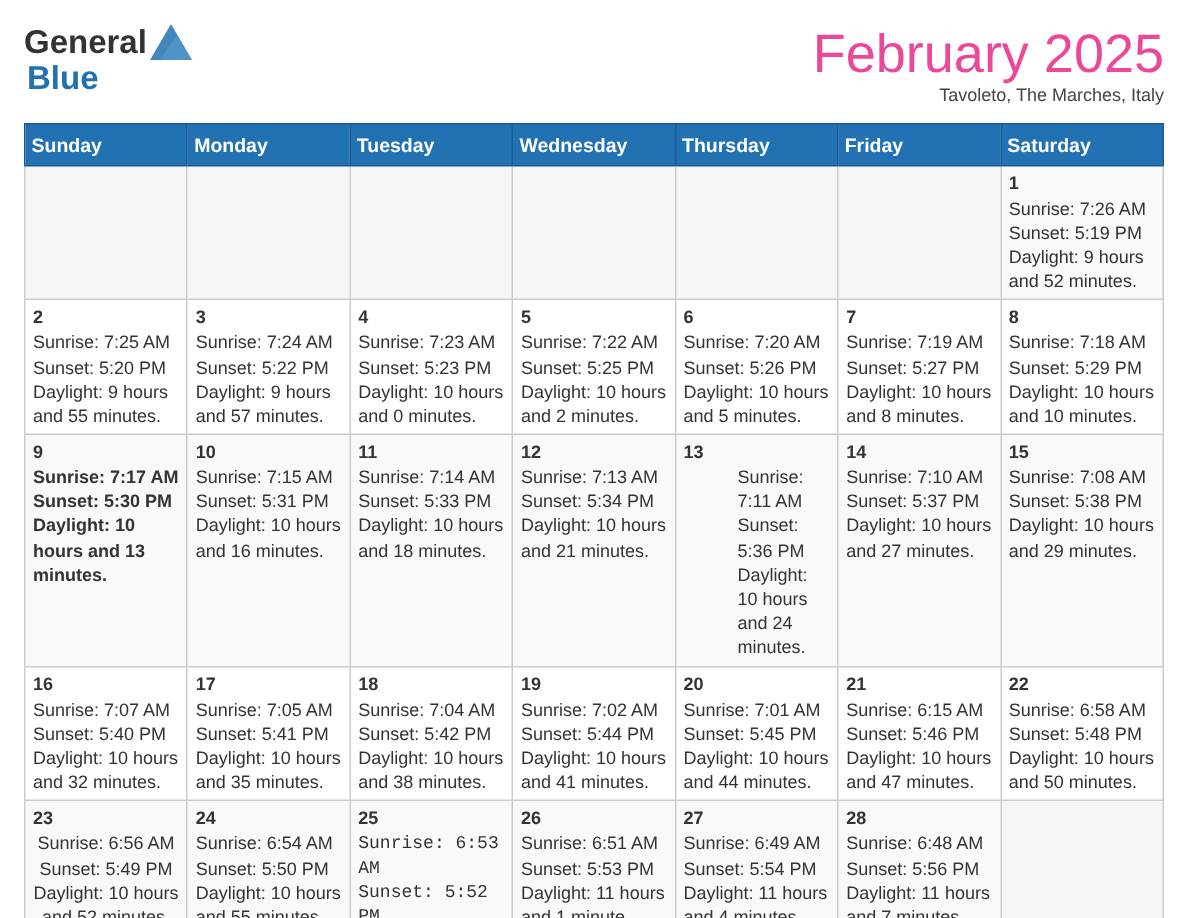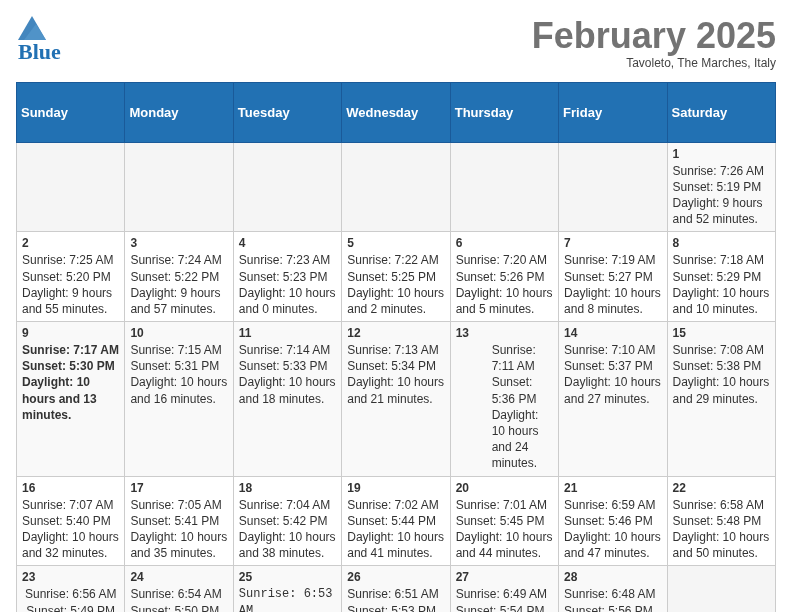--- a/index.html
+++ b/index.html
@@ -19,51 +19,51 @@
     .logo {
       display: flex;
       align-items: center;
     }
     .logo-text {
       font-size: 22px;
       font-weight: bold;
       line-height: 1.1;
     }
     .logo-general { color: #333; }
-    .logo-blue { color: #2271b3; font-family: Liberation Serif, serif; }
+    .logo-blue { color: #2271b3; }
     .logo-icon {
       width: 28px;
       height: 24px;
       margin-left: 2px;
       margin-right: 0;
     }
     .title-area {
       text-align: right;
     }
     .cal-title {
       font-size: 36px;
-      font-weight: bold;
-      color: #737373;
+      font-weight: normal;
+      color: #ec4899;
       line-height: 1.1;
     }
     .cal-subtitle {
       font-size: 12px;
       color: #444;
     }
     .calendar {
       width: 100%;
       border-collapse: collapse;
       border: 1px solid #ccc;
     }
     .calendar th {
       background-color: #2271b3;
       color: #fff;
       font-size: 13px;
       font-weight: bold;
-      padding: 22px 4px;
+      padding: 6px 4px;
       text-align: left;
       border: 1px solid #1a5a99;
     }
     .calendar td {
       vertical-align: top;
       border: 1px solid #ccc;
       padding: 4px 5px;
       width: calc(100% / 7);
       min-height: 80px;
       height: 80px;
@@ -92,20 +92,21 @@
       background: #f5f5f5 !important;
     }
   </style>
 </head>
 <body>
 
 <div class="header-area">
   <div class="logo">
     <div>
       <div style="display:flex;align-items:center;">
+        <span class="logo-text logo-general">General</span>
         <svg class="logo-icon" viewBox="0 0 28 24" xmlns="http://www.w3.org/2000/svg">
           <polygon points="0,24 14,0 28,24" fill="#2271b3" opacity="0.85"></polygon>
           <polygon points="6,24 18,8 28,24" fill="#5599cc" opacity="0.7"></polygon>
         </svg>
       </div>
       <div style="margin-left:2px;">
         <span class="logo-text logo-blue">Blue</span>
       </div>
     </div>
   </div>
@@ -256,21 +257,21 @@
 Daylight: 10 hours and 41 minutes.</div>
         </td>
         <td>
           <span class="day-num">20</span>
           <div class="day-info" style="white-space: pre-line;">Sunrise: 7:01 AM
 Sunset: 5:45 PM
 Daylight: 10 hours and 44 minutes.</div>
         </td>
         <td>
           <span class="day-num">21</span>
-          <div class="day-info" style="white-space: pre-line;">Sunrise: 6:59 AM
+          <div class="day-info" style="white-space: pre-line;">Sunrise: 6:15 AM
 Sunset: 5:46 PM
 Daylight: 10 hours and 47 minutes.</div>
         </td>
         <td>
           <span class="day-num">22</span>
           <div class="day-info" style="white-space: pre-line;">Sunrise: 6:58 AM
 Sunset: 5:48 PM
 Daylight: 10 hours and 50 minutes.</div>
         </td>
       </tr>

